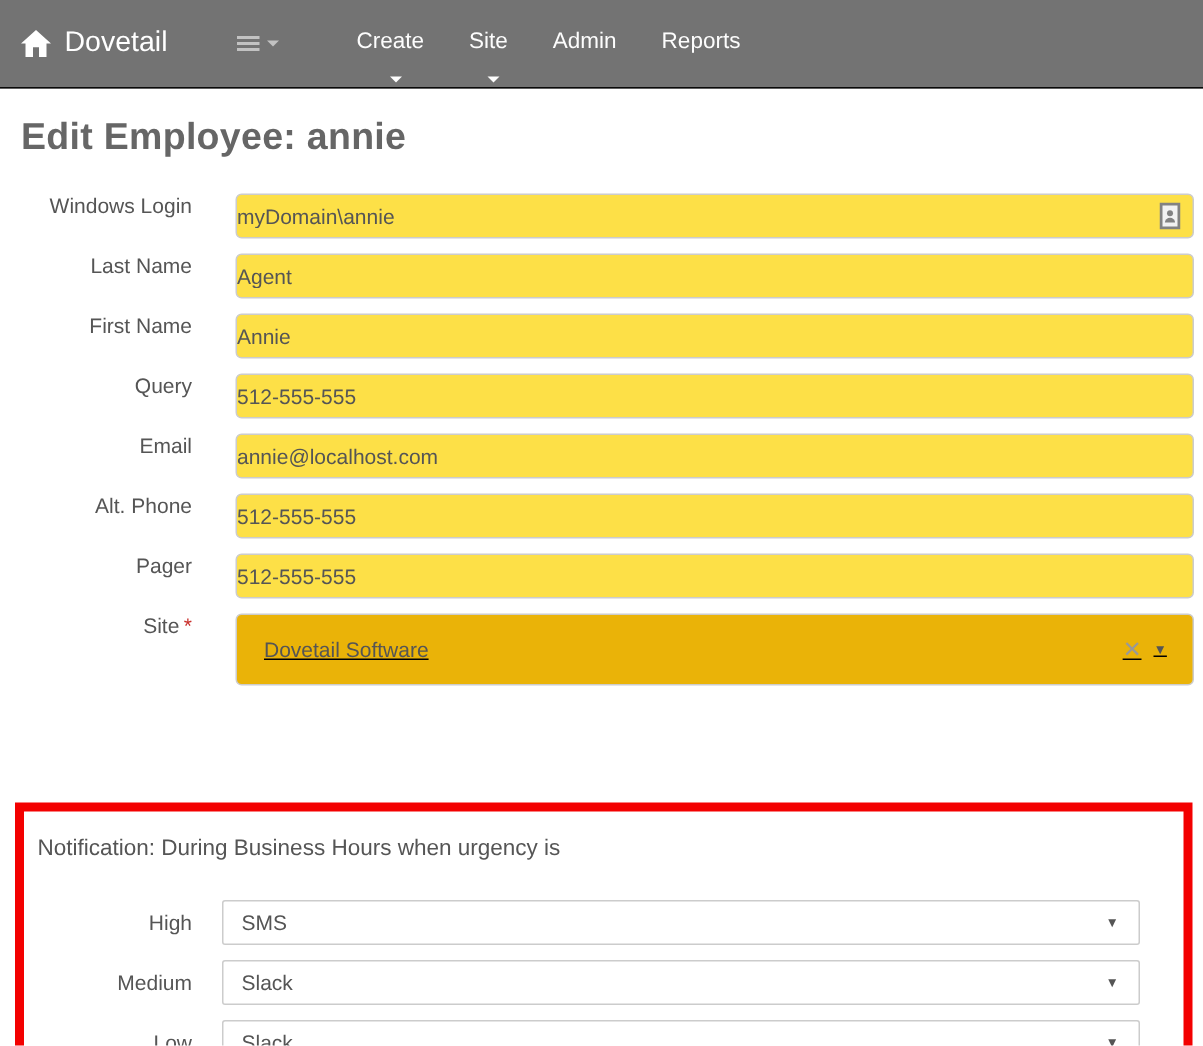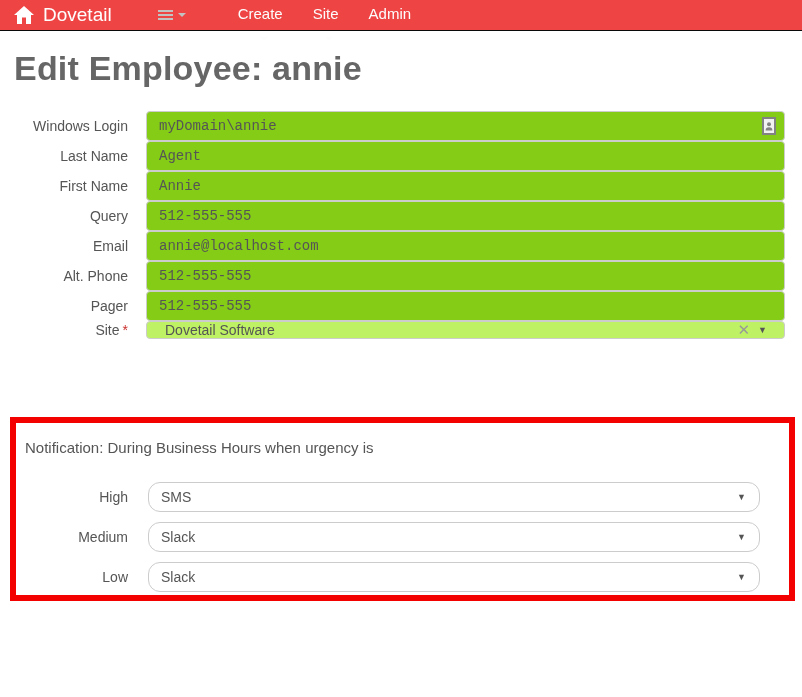--- a/index.html
+++ b/index.html
@@ -5,22 +5,22 @@
   * { margin: 0; padding: 0; box-sizing: border-box; }
   html, body {
     width: 802px; height: 697px;
     background: #fff;
     font-family: "Liberation Sans", "DejaVu Sans", sans-serif;
     overflow: hidden;
   }
 
   
   .navbar {
-    height: 31px;
-    background: #ef4444;
+    height: 59px;
+    background: #737373;
     border-bottom: 1px solid #090909;
     display: flex;
     align-items: center;
     color: #f5f5f5;
   }
   .brand {
     display: flex; align-items: center;
     padding-left: 14px;
     cursor: pointer;
   }
@@ -56,69 +56,71 @@
     font-size: 15px;
     color: #fdfdfd;
     cursor: pointer;
     display: flex; align-items: center; flex-direction: column;
   }
   .nav-links .caret { border-top-color: #fdfdfd; margin-left: 7px; }
 
   
   .page-title {
     margin: 18px 0 0 14px;
-    font-size: 34px;
+    font-size: 25px;
     font-weight: 700;
     color: #666666;
     letter-spacing: 0.2px;
   }
 
   
   .form-area { margin-top: 23px; }
   .form-row {
     display: flex;
-    align-items: center;
+    margin-bottom: 10px;
+    gap: 11px;
   }
   .form-label {
     width: 128px;
     text-align: right;
     font-size: 14px;
     color: #555555;
     flex: 0 0 128px;
   }
   .required-mark { color: #c9302c; margin-left: 3px; }
   .control { margin-left: 18px; width: 639px; position: relative; }
 
   input.text-input {
     width: 100%; height: 30px;
     border: 1px solid #cccccc;
     border-radius: 4px;
-    padding: 5px 12px;
+    padding: 5px 0;
     font-size: 14px;
     color: #555555;
-    font-family: Liberation Mono, monospace;
-    background: #84cc16;
+    font-family: Liberation Sans, sans-serif;
+    background: #fde047;
     outline: none;
   }
   .autofill-icon {
     position: absolute;
     right: 9px; top: 6px;
     width: 14px; height: 18px;
     display: inline-flex;
   }
 
   
   .site-select {
-    height: 18px;
+    height: 48px;
     border: 1px solid #cccccc;
     border-radius: 4px;
-    background: #bef264;
+    background: #eab308;
     display: flex; align-items: center;
     cursor: pointer;
     position: relative;
+    text-decoration: underline;
   }
   .site-select .select-value {
     font-size: 14px; color: #555555;
     padding-left: 18px;
     flex: 1;
   }
   .clear-icon {
     color: #999999;
     font-size: 15px;
     padding: 0 8px;
@@ -148,21 +150,21 @@
   .notif-row {
     display: flex;
     align-items: center;
     margin-bottom: 10px;
   }
   .notif-row .form-label { flex: 0 0 112px; width: 112px; }
   .notif-select {
     margin-left: 20px;
     width: 612px; height: 30px;
     border: 1px solid #cccccc;
-    border-radius: 12px;
+    border-radius: 2px;
     background: #fff;
     display: flex; align-items: center;
     cursor: pointer;
   }
   .notif-select .select-value {
     flex: 1;
     font-size: 14px; color: #555555;
     padding-left: 12px;
   }
   .notif-select .dd-caret { width: 22px; }
@@ -194,20 +196,23 @@
       <span>Create</span>
       <span class="caret"></span>
     </li>
     <li>
       <span>Site</span>
       <span class="caret"></span>
     </li>
     <li>
       <span>Admin</span>
     </li>
+    <li>
+      <span>Reports</span>
+    </li>
   </ul>
 </nav>
 
 <h1 class="page-title">Edit Employee: annie</h1>
 
 <div class="form-area">
 
   <div class="form-row">
     <label class="form-label">Windows Login</label>
     <div class="control">

